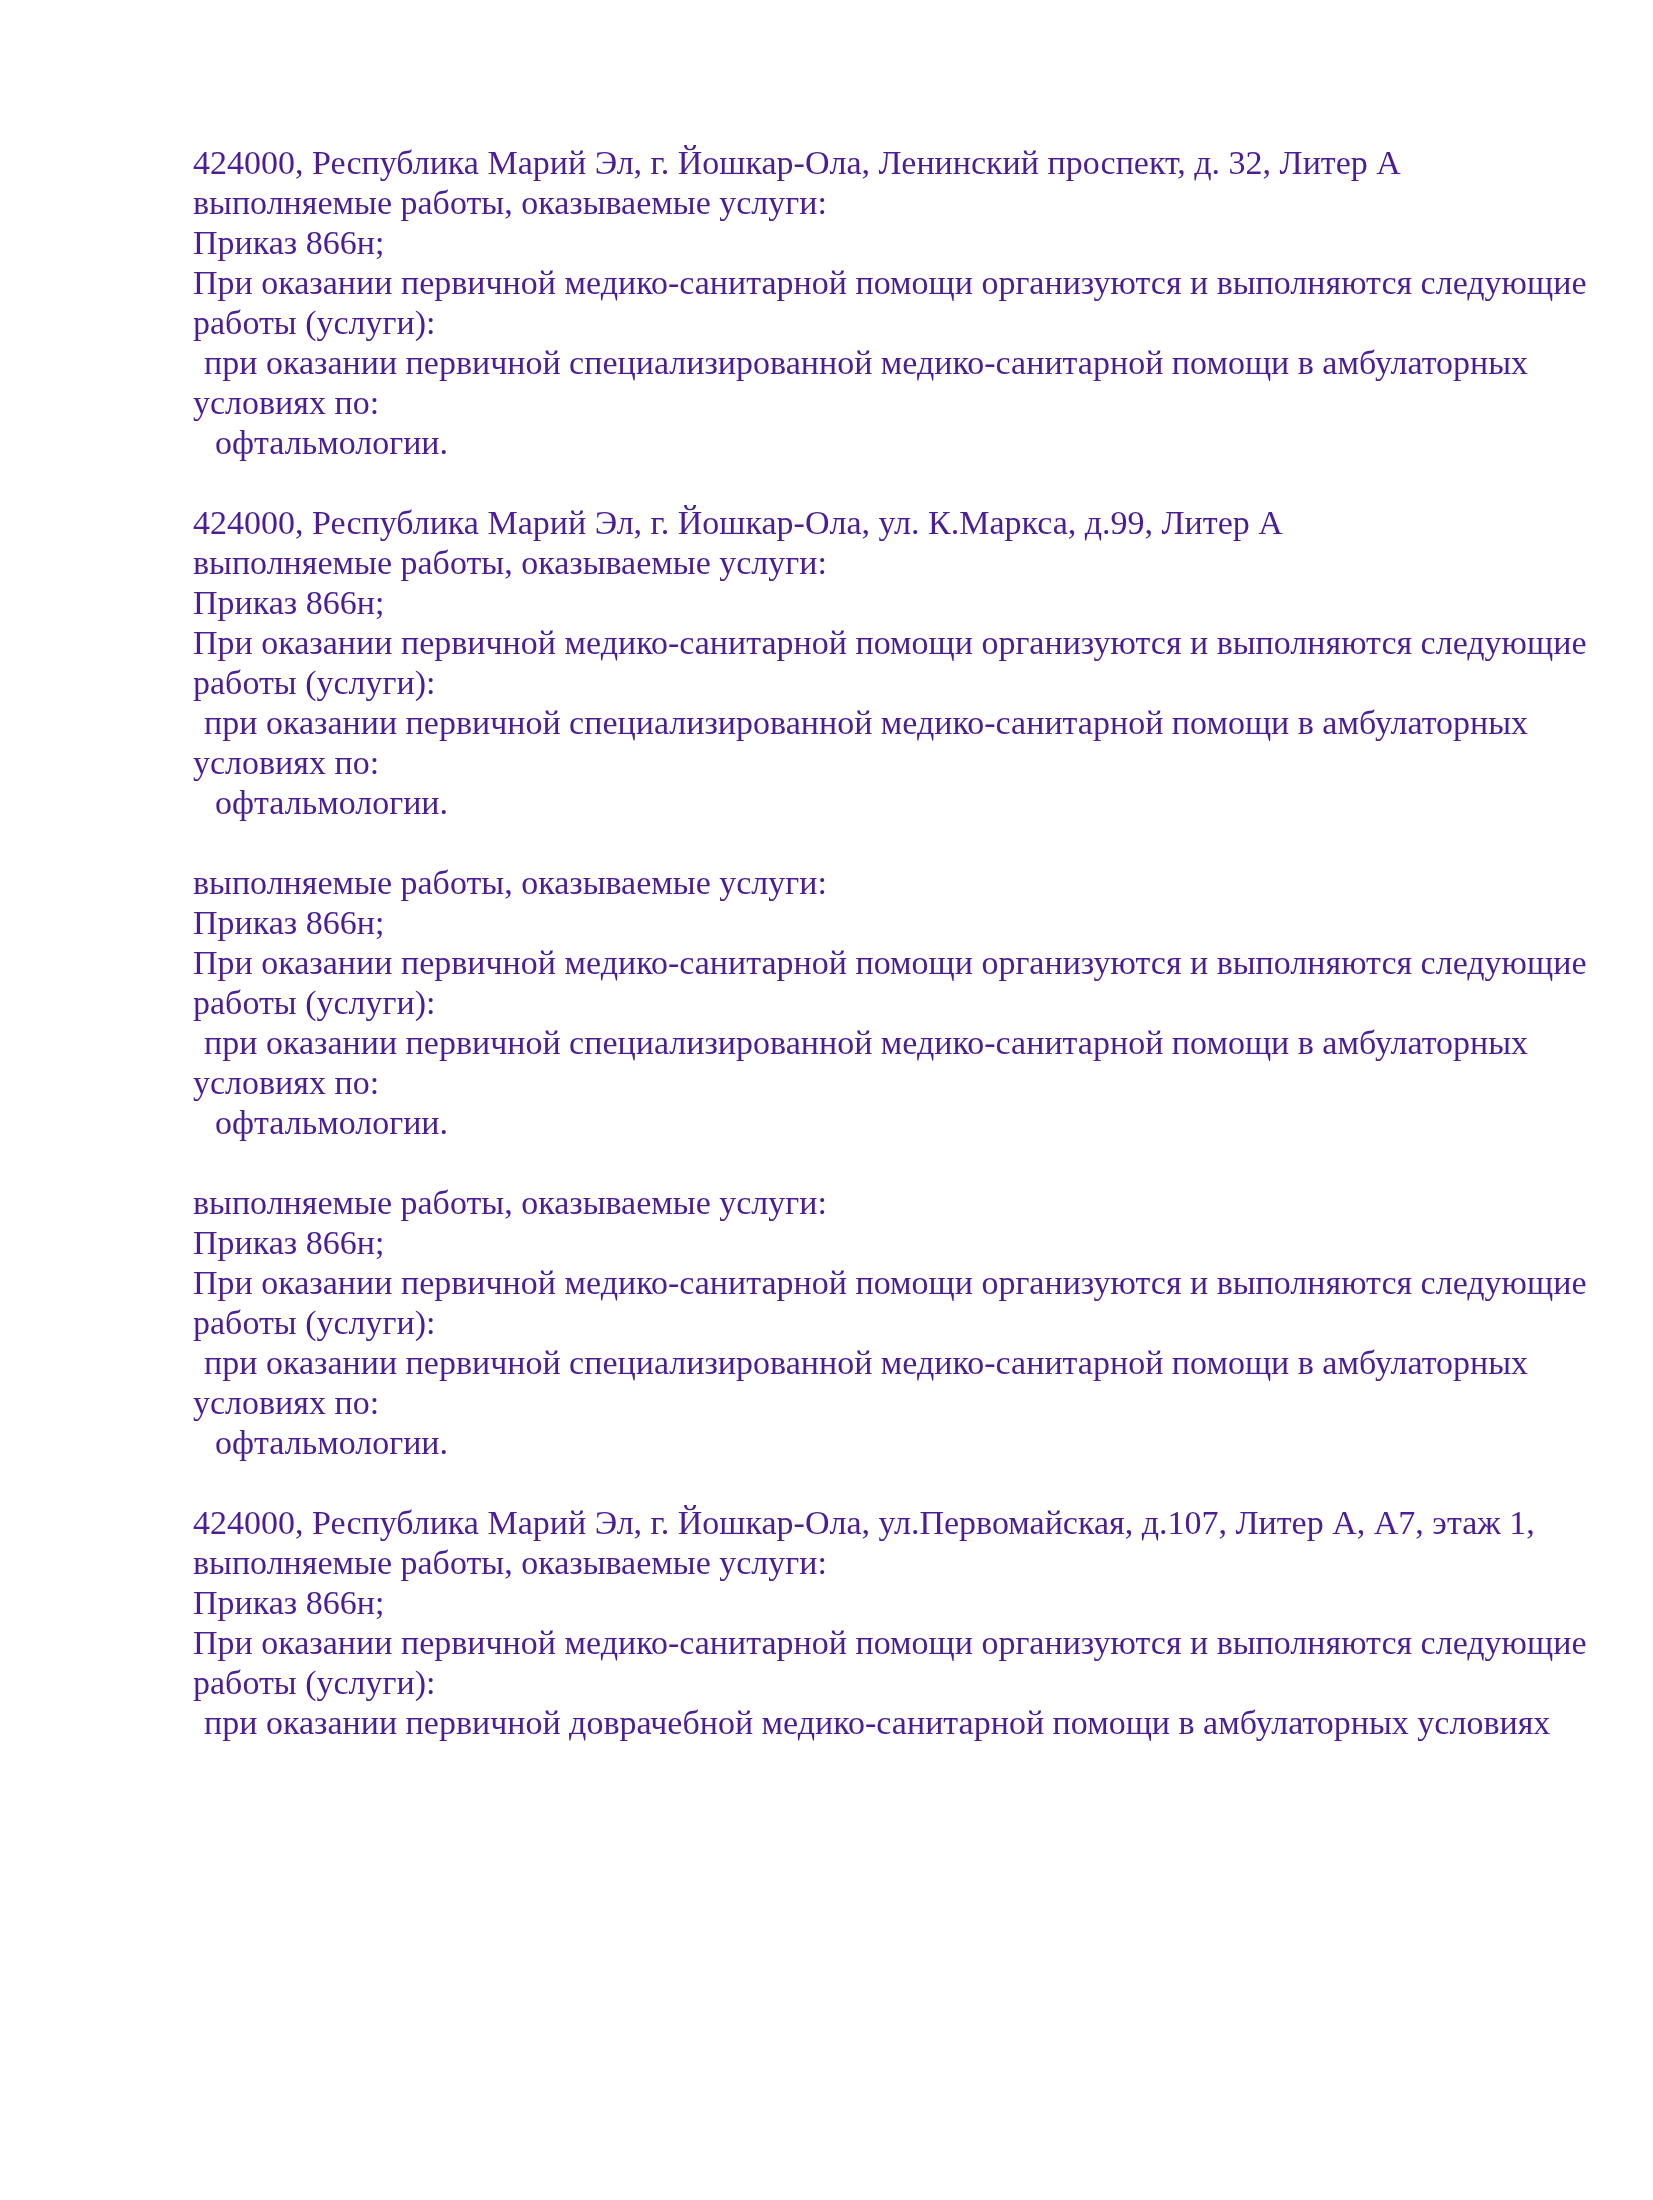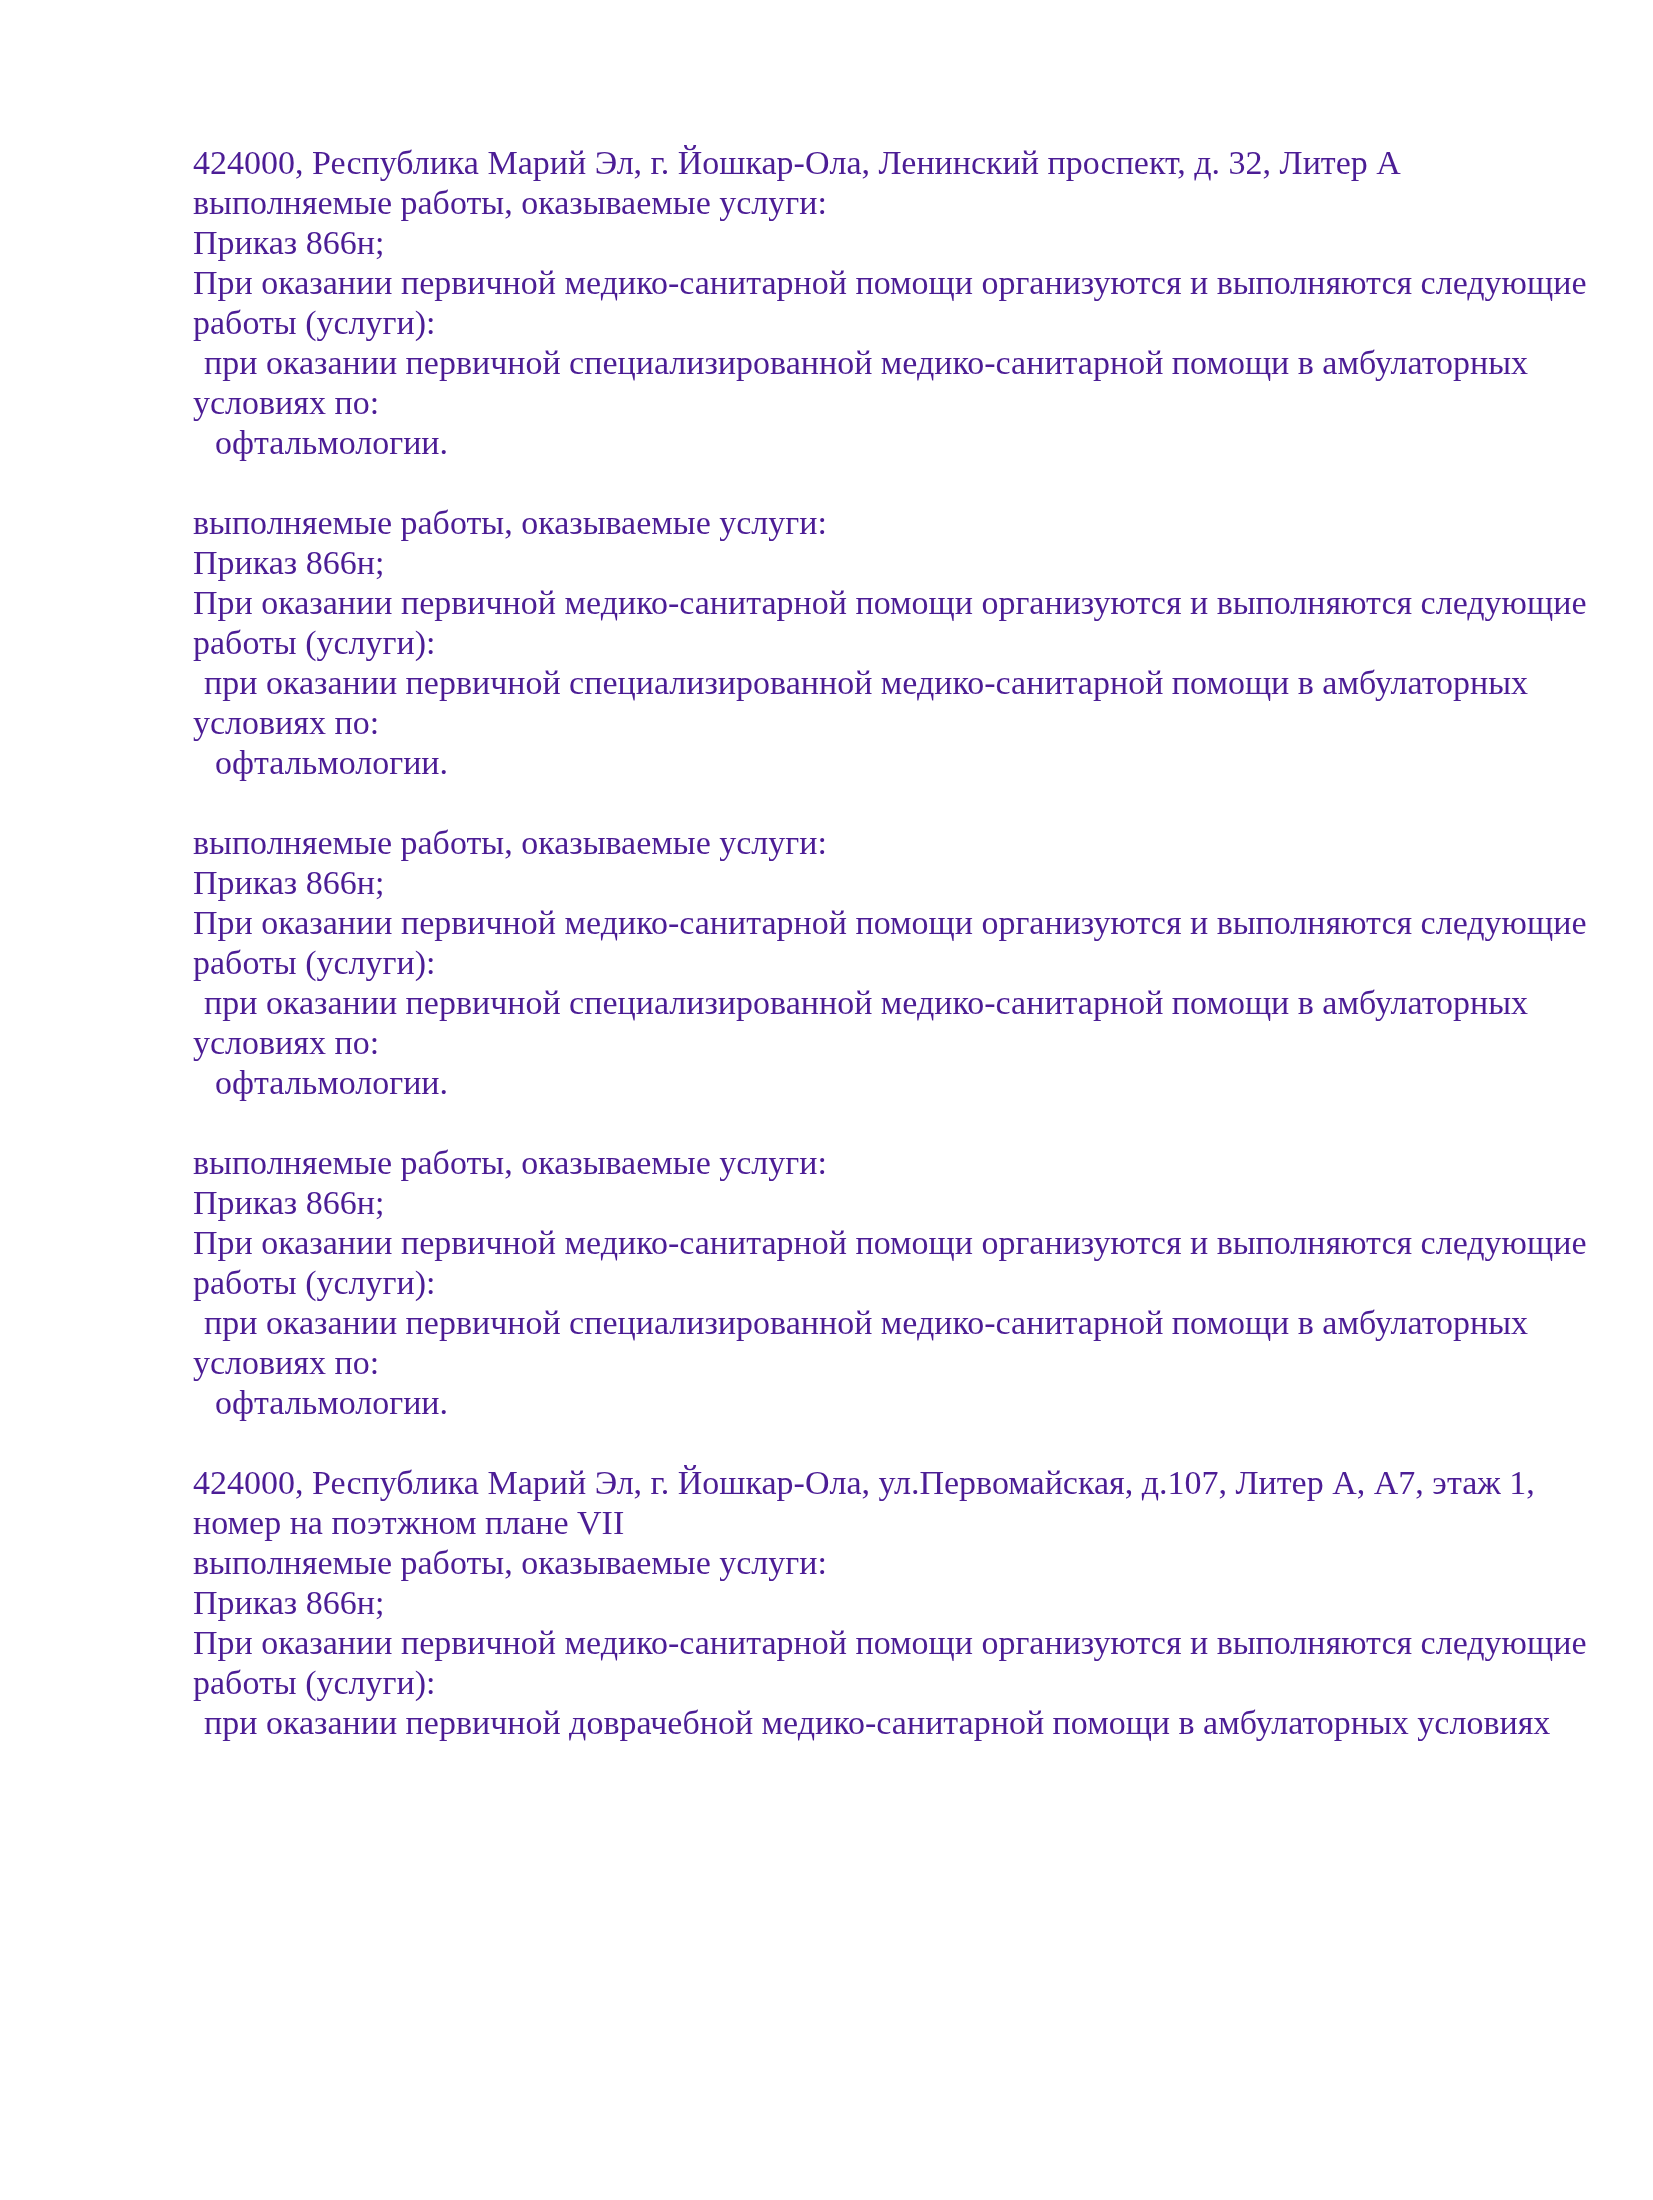--- a/index.html
+++ b/index.html
@@ -50,20 +50,21 @@
         <div class="line indent-0">424000, Республика Марий Эл, г. Йошкар-Ола, Ленинский проспект, д. 32, Литер А</div>
         <div class="line indent-0">выполняемые работы, оказываемые услуги:</div>
         <div class="line indent-0">Приказ 866н;</div>
         <div class="line indent-0">При оказании первичной медико-санитарной помощи организуются и выполняются следующие</div>
         <div class="line indent-0">работы (услуги):</div>
         <div class="line indent-1">при оказании первичной специализированной медико-санитарной помощи в амбулаторных</div>
         <div class="line indent-0">условиях по:</div>
         <div class="line indent-2">офтальмологии.</div>
       </section>
       <section class="entry-block">
+        <div class="line indent-0">424000, Республика Марий Эл, г. Йошкар-Ола, ул. К.Маркса, д.99, Литер А</div>
         <div class="line indent-0">выполняемые работы, оказываемые услуги:</div>
         <div class="line indent-0">Приказ 866н;</div>
         <div class="line indent-0">При оказании первичной медико-санитарной помощи организуются и выполняются следующие</div>
         <div class="line indent-0">работы (услуги):</div>
         <div class="line indent-1">при оказании первичной специализированной медико-санитарной помощи в амбулаторных</div>
         <div class="line indent-0">условиях по:</div>
         <div class="line indent-2">офтальмологии.</div>
       </section>
       <section class="entry-block">
         <div class="line indent-0">выполняемые работы, оказываемые услуги:</div>
@@ -78,21 +79,20 @@
         <div class="line indent-0">выполняемые работы, оказываемые услуги:</div>
         <div class="line indent-0">Приказ 866н;</div>
         <div class="line indent-0">При оказании первичной медико-санитарной помощи организуются и выполняются следующие</div>
         <div class="line indent-0">работы (услуги):</div>
         <div class="line indent-1">при оказании первичной специализированной медико-санитарной помощи в амбулаторных</div>
         <div class="line indent-0">условиях по:</div>
         <div class="line indent-2">офтальмологии.</div>
       </section>
       <section class="entry-block">
         <div class="line indent-0">424000, Республика Марий Эл, г. Йошкар-Ола, ул.Первомайская, д.107, Литер А, А7, этаж 1,</div>
-        <div class="line indent-0">номер на поэтжном плане VII</div>
         <div class="line indent-0">выполняемые работы, оказываемые услуги:</div>
         <div class="line indent-0">Приказ 866н;</div>
         <div class="line indent-0">При оказании первичной медико-санитарной помощи организуются и выполняются следующие</div>
         <div class="line indent-0">работы (услуги):</div>
         <div class="line indent-1">при оказании первичной доврачебной медико-санитарной помощи в амбулаторных условиях</div>
       </section>
     </div>
 </div>
 
 </body></html>

